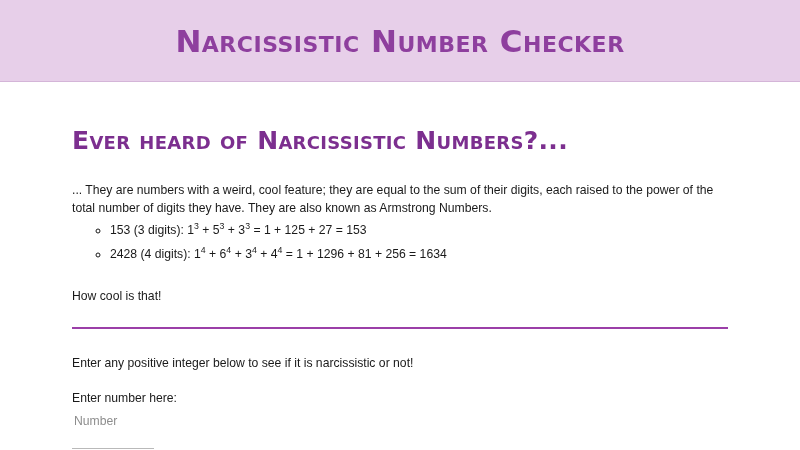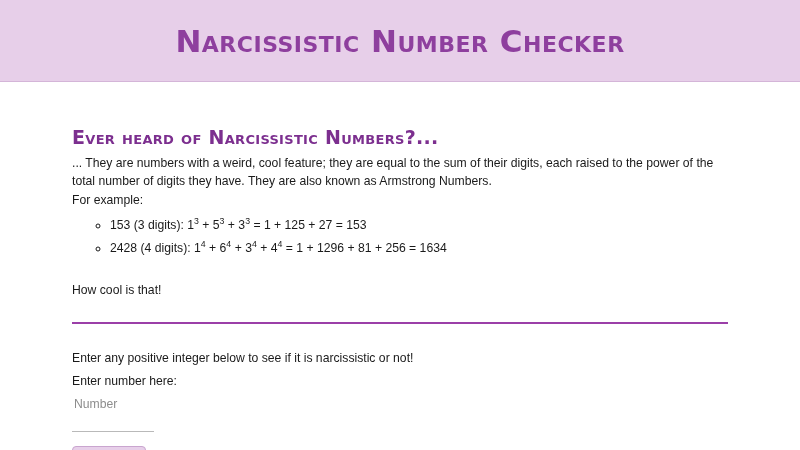--- a/index.html
+++ b/index.html
@@ -32,25 +32,25 @@
     letter-spacing: 0.5px;
     color: #8e3f9e;
     text-align: center;
   }
   #main-content {
     padding: 30px 72px 0 72px;
     box-sizing: border-box;
   }
   #section-heading {
     font-family: "DejaVu Sans", sans-serif;
-    font-size: 19px;
+    font-size: 25px;
     font-weight: bold;
     font-variant: small-caps;
     color: #7c2f8f;
-    margin: 14px 0 7px 0;
+    margin: 14px 0 27px 0;
     letter-spacing: 0.3px;
   }
   .body-text {
     font-size: 12.2px;
     line-height: 1.45;
     color: #1a1a1a;
     margin: 0 0 2px 0;
     max-width: 660px;
   }
   #example-label {
@@ -72,21 +72,21 @@
     margin-top: 22px;
   }
   #divider {
     border: none;
     border-top: 2px solid #9b3fa8;
     margin: 22px 0 26px 0;
     width: 100%;
   }
   #prompt-text {
     font-size: 12.2px;
-    margin-bottom: 6px;
+    margin-bottom: 18px;
   }
   #input-label {
     font-size: 12.2px;
     margin-bottom: 6px;
     display: block;
   }
   #number-input {
     width: 80px;
     border: none;
     border-bottom: 1px solid #b9b9b9;
@@ -125,21 +125,20 @@
 <div id="header-banner">
   <div id="header-title">Narcissistic Number Checker</div>
 </div>
 
 <div id="main-content">
 
   <h1 id="section-heading">Ever heard of Narcissistic Numbers?...</h1>
 
   <p class="body-text">... They are numbers with a weird, cool feature; they are equal to the sum of their digits, each raised to the power of the total number of digits they have. They are also known as Armstrong Numbers.</p>
 
-  <p id="example-label" class="body-text">For example:</p>
 
   <ul id="examples-list">
     <li>
       <span>153 (3 digits): 1</span><sup>3</sup><span> + 5</span><sup>3</sup><span> + 3</span><sup>3</sup><span> = 1 + 125 + 27 = 153</span>
     </li>
     <li>
       <span>2428 (4 digits): 1</span><sup>4</sup><span> + 6</span><sup>4</sup><span> + 3</span><sup>4</sup><span> + 4</span><sup>4</sup><span> = 1 + 1296 + 81 + 256 = 1634</span>
     </li>
   </ul>
 

